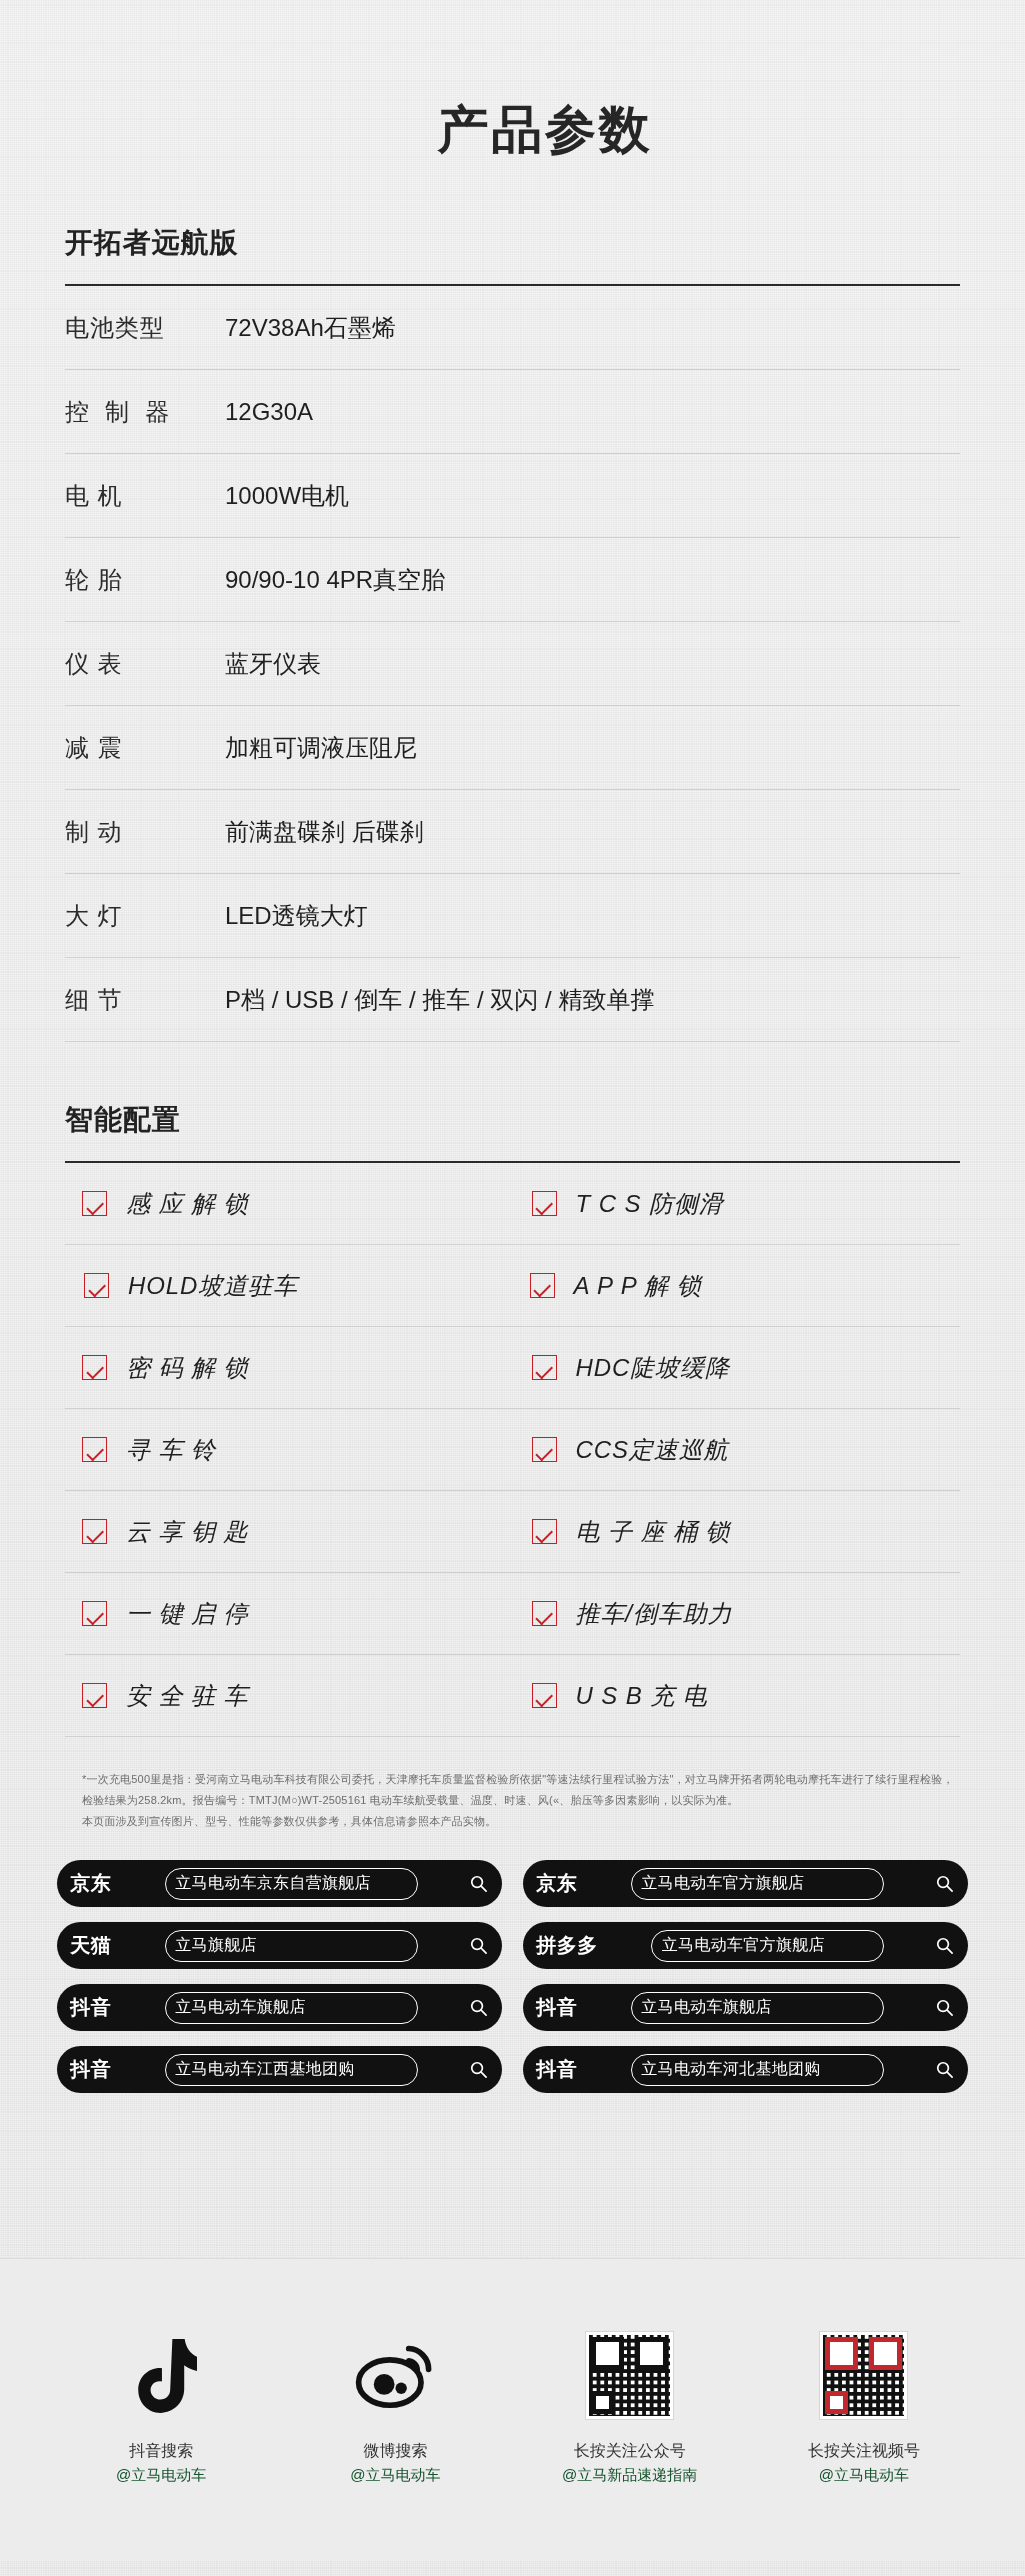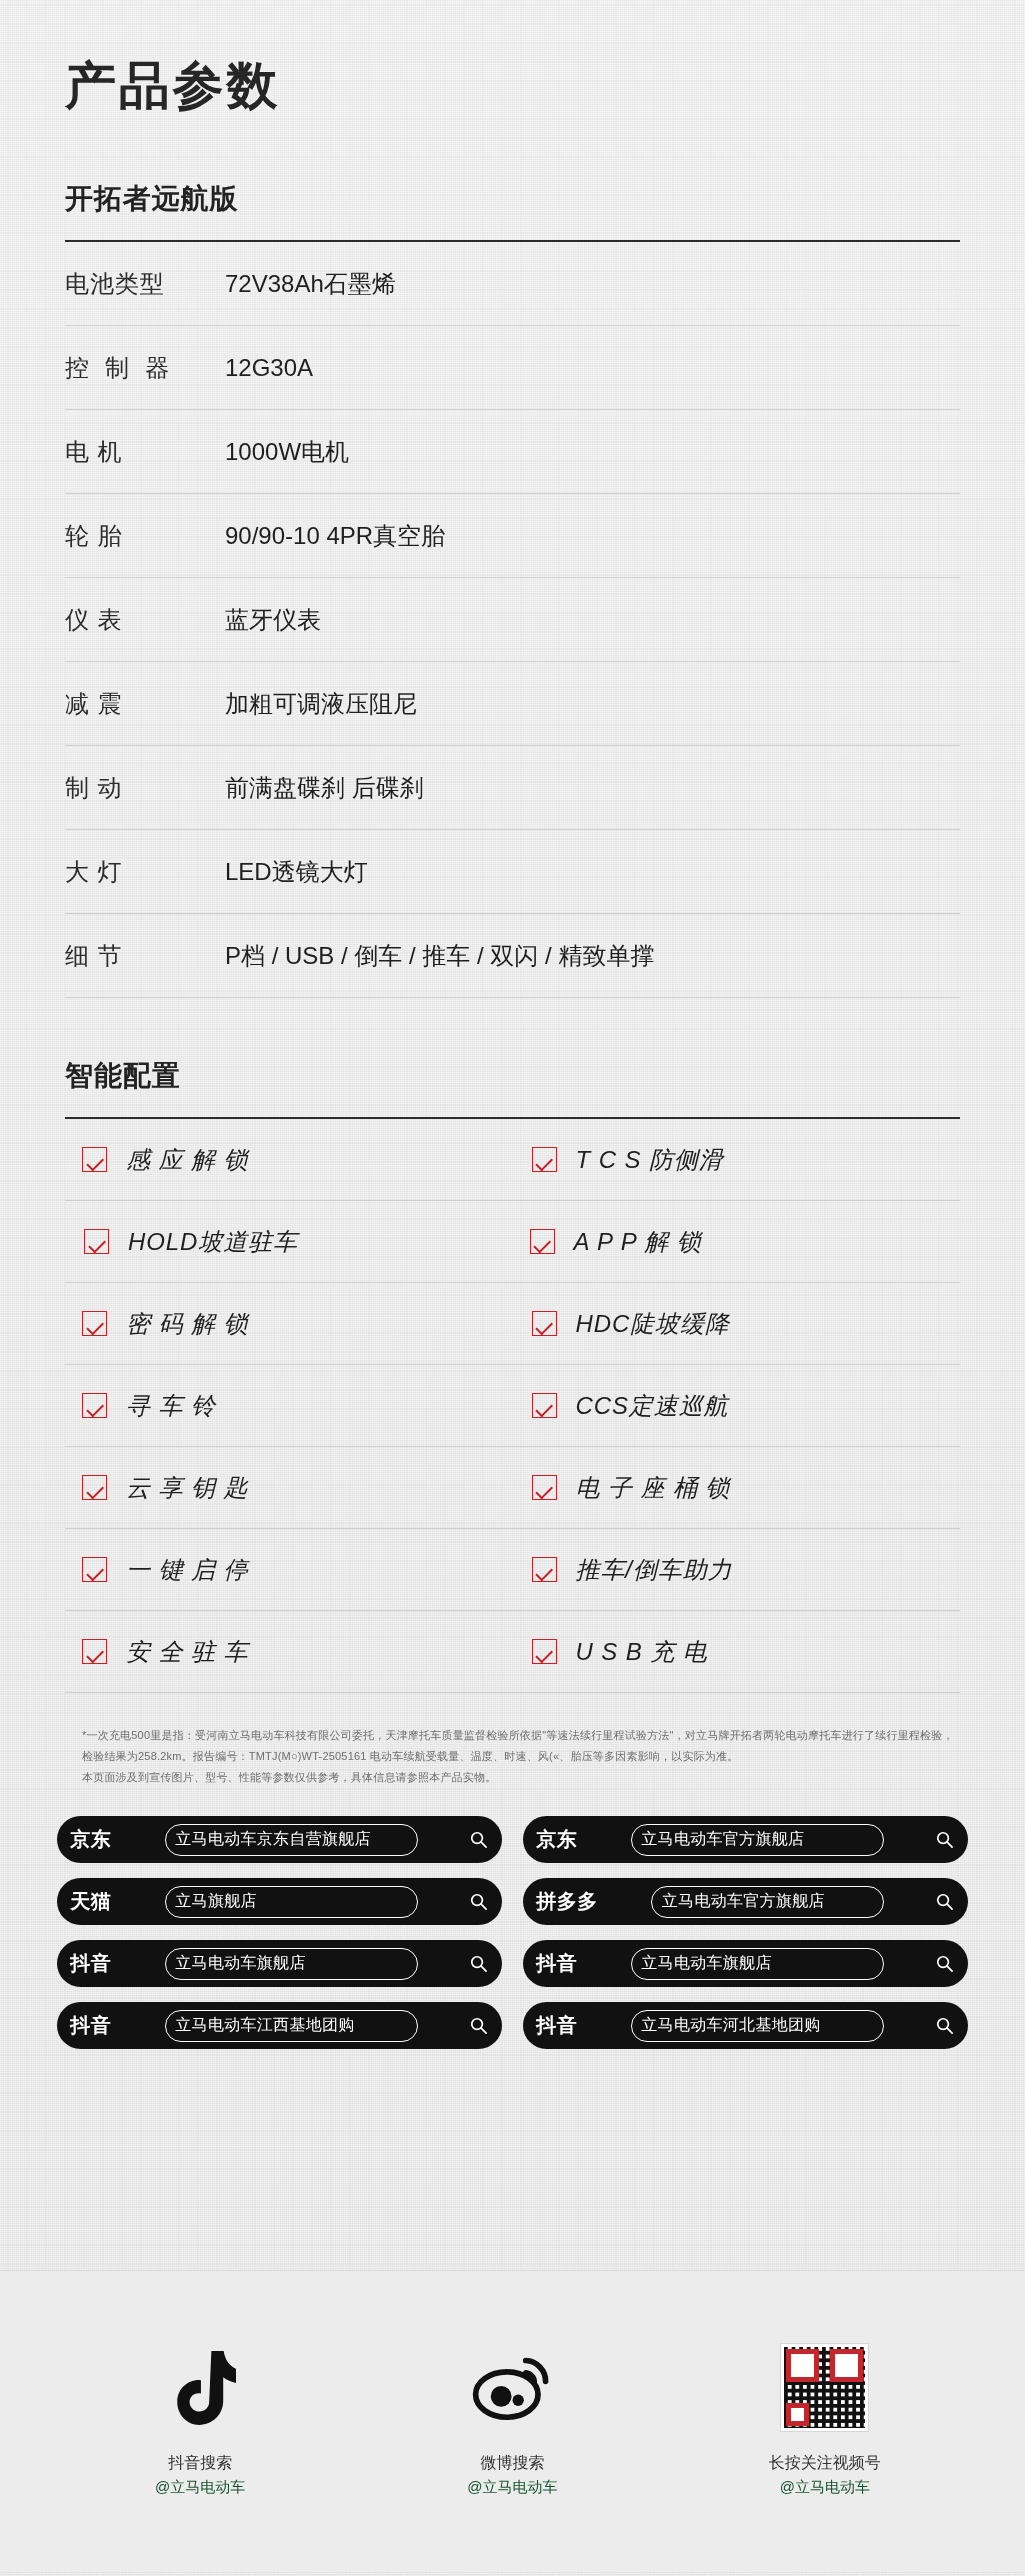--- a/index.html
+++ b/index.html
@@ -26,22 +26,23 @@
       repeating-linear-gradient(90deg, rgba(255,255,255,0.18) 0px, rgba(255,255,255,0.18) 0.9px, rgba(0,0,0,0.010) 0.9px, rgba(0,0,0,0.010) 1.9px);
     pointer-events: none;
   }
   .content { position: relative; z-index: 2; }
 
   .title {
     font-size: 51px;
     font-weight: bold;
     letter-spacing: 2.8px;
     color: #262626;
-    padding: 52px 0 0 65px;
+    padding: 96px 0 0 65px;
     font-family: "Liberation Sans", sans-serif;
+    text-align: center;
   }
 
   .section {
     margin: 0 65px;
   }
   .section-head {
     margin-top: 59px;
     font-size: 28px;
     font-weight: bold;
     color: #222;
@@ -158,21 +159,21 @@
     display: flex;
     align-items: center;
     justify-content: center;
     flex: none;
   }
   .search-icon svg { display: block; }
 
   
   .bottom {
     position: absolute;
-    left: 0; right: 0; bottom: 4px;
+    left: 0; right: 0; bottom: 16px;
     height: 302px;
     background: #ececec;
     border-top: 0.9px solid #dcdcdc;
     z-index: 3;
     display: flex;
     align-items: center;
     justify-content: space-around;
     padding: 0 44px;
   }
   .bottom-item {
@@ -477,20 +478,31 @@
           <path d="M60 14 a22 22 0 0 1 21 22" fill="none" stroke="#111" stroke-width="6" stroke-linecap="round"></path>
           <path d="M60 27 a10 10 0 0 1 9 10" fill="none" stroke="#111" stroke-width="6" stroke-linecap="round"></path>
         </svg>
       </div>
       <div class="bottom-cap">
         <div>微博搜索</div>
         <div class="sub">@立马电动车</div>
       </div>
     </div>
 
+    <div class="bottom-item">
+      <div class="glyph">
+        <div class="qr">
+            <span class="eye3"></span>
+          </div>
+      </div>
+      <div class="bottom-cap">
+        <div>长按关注公众号</div>
+        <div class="sub">@立马新品速递指南</div>
+      </div>
+    </div>
 
     <div class="bottom-item">
       <div class="glyph">
         <div class="qr red">
             <span class="eye3"></span>
           </div>
       </div>
       <div class="bottom-cap">
         <div>长按关注视频号</div>
         <div class="sub">@立马电动车</div>

